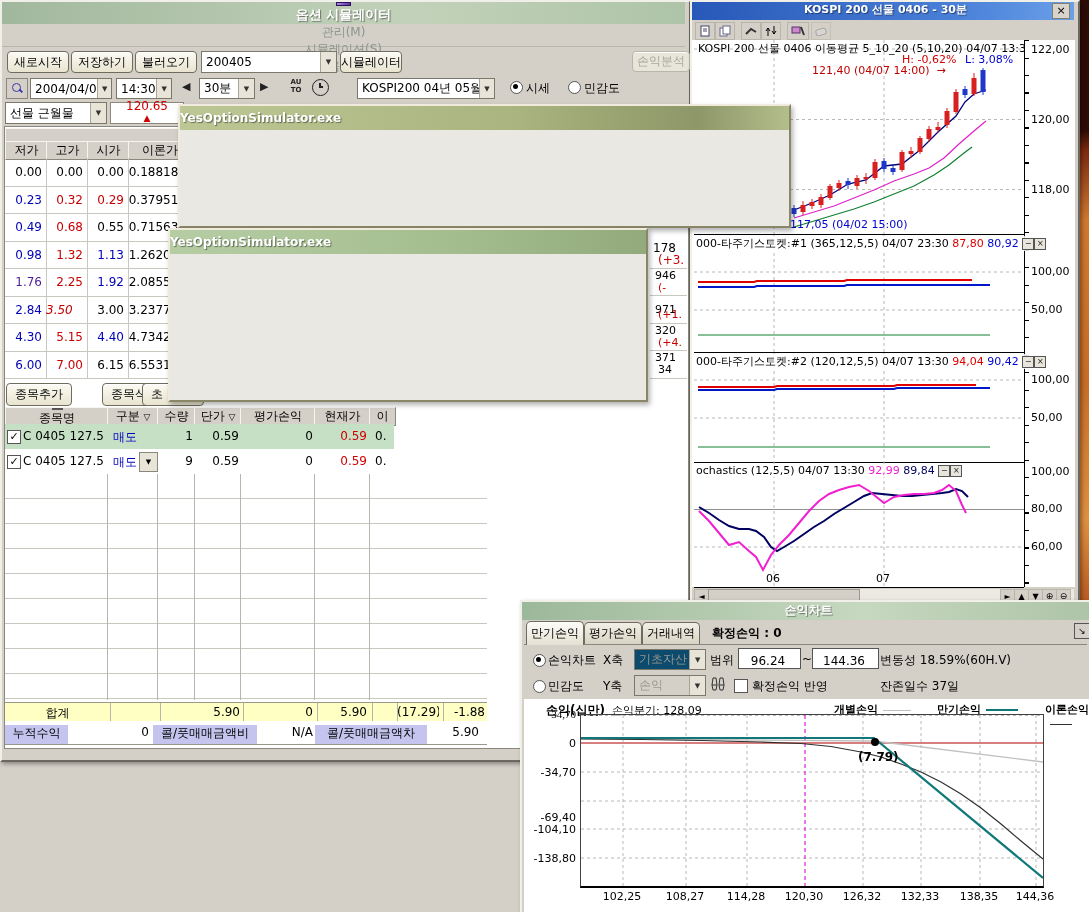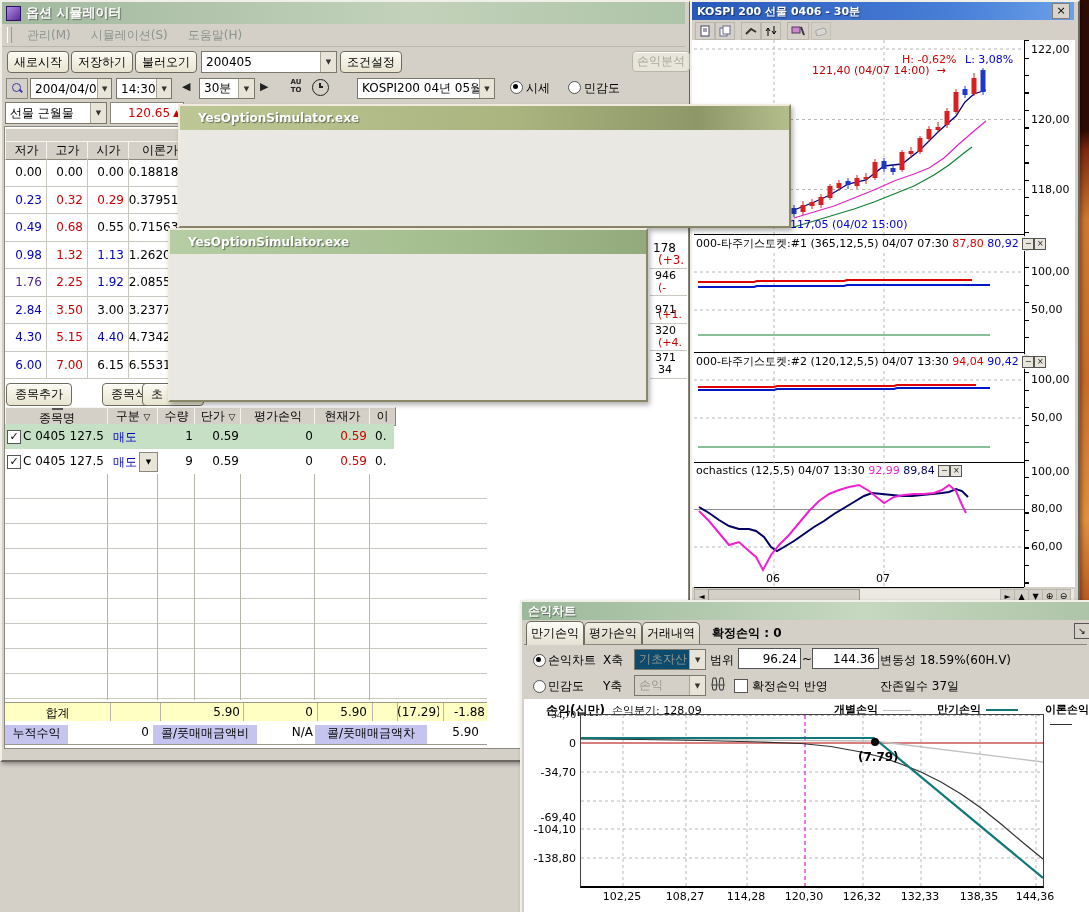--- a/index.html
+++ b/index.html
@@ -1,38 +1,38 @@
 <!DOCTYPE html>
 <html><head>
 <meta charset="utf-8">
 <style>
   html,body{margin:0;padding:0;}
   body{width:1089px;height:912px;position:relative;overflow:hidden;
        font-family:"DejaVu Sans","Liberation Sans",sans-serif;font-size:12px;
        background:#d4d0c8;}
-  .abs{position:absolute;}
+  .abs{position:absolute;flex-direction:column;}
   .win{position:absolute;background:#d4d0c8;border:2px solid;border-color:#f0efe8 #6c685f #6c685f #f0efe8;box-shadow:2px 2px 4px rgba(0,0,0,.35);}
   
   .btn{position:absolute;display:flex;align-items:center;justify-content:center;
        background:linear-gradient(#fcfbf4,#e8e4d0);border:1px solid #6e6c5e;border-radius:4px;
        font-size:12px;color:#000;box-shadow:inset 0 1px 0 #fff;cursor:default;}
   .btn.dis{color:#a8a89c;border-color:#b8b6a8;background:#e8e6da;}
   .combo{position:absolute;background:#fff;border:1px solid #7a786a;display:flex;align-items:center;font-size:12px;}
   .combo .ca{margin-left:auto;width:15px;align-self:stretch;background:#e8e4d8;border-left:1px solid #a8a698;display:flex;align-items:center;justify-content:center;font-size:7px;color:#333;}
   .combo .ct{padding:0 4px;white-space:nowrap;overflow:hidden;}
   .radio{position:absolute;width:11px;height:11px;border-radius:50%;background:#fff;border:1px solid #555;}
   .radio.on::after{content:"";position:absolute;left:2px;top:2px;width:5px;height:5px;border-radius:50%;background:#000;}
   .chk{position:absolute;width:12px;height:12px;background:#fff;border:1px solid #555;font-size:11px;line-height:11px;text-align:center;font-weight:bold;}
   .cell{position:absolute;overflow:hidden;white-space:nowrap;font-size:12px;}
   .rt{text-align:right;} .cn{text-align:center;}
   .hdrcell{position:absolute;background:#d4d0c8;border:1px solid;border-color:#f5f4ee #8a887c #8a887c #f5f4ee;font-size:12px;display:flex;align-items:center;justify-content:center;overflow:hidden;white-space:nowrap;}
   .vline{position:absolute;width:1px;background:#b8b6aa;}
   .titletxt{color:#fff;font-weight:bold;font-size:13px;text-shadow:1px 1px 1px rgba(0,0,0,.45);white-space:nowrap;}
   .popup{position:absolute;border:2px solid;border-color:#efeadb #8a8668 #8a8668 #efeadb;background:#e9e8e3;box-shadow:2px 3px 5px rgba(0,0,0,.3);}
-  .popup .pt{height:24px;background:linear-gradient(90deg,#bcc795,#a9b47f 55%,#8d9768 85%,#b4bd8c);display:flex;align-items:center;padding-left:18px;}
+  .popup .pt{height:24px;background:linear-gradient(90deg,#bcc795,#a9b47f 55%,#8d9768 85%,#b4bd8c);display:flex;align-items:center;padding-left:0;}
   .chartbox{position:absolute;}
   .chartbox svg{display:block;}
   .paneldiv{position:absolute;height:1px;background:#000;}
   .axlbl{position:absolute;font-size:11px;color:#000;white-space:nowrap;}
   .shdr{position:absolute;font-size:11px;white-space:nowrap;background:rgba(255,255,255,.85);}
   .sbtn{display:inline-block;width:10px;height:10px;border:1px solid #555;background:#e8e6dc;font-size:8px;line-height:9px;text-align:center;vertical-align:middle;color:#222;}
   .tab{position:absolute;height:21px;display:flex;align-items:center;justify-content:center;font-size:12px;
        border:1px solid #6e6c5e;border-bottom:none;border-radius:5px 5px 0 0;background:linear-gradient(#f2f0e6,#d8d4c4);}
   .tab.on{background:linear-gradient(#fdfdf8,#e4e0d2);height:23px;z-index:3;}
   .icobtn{position:absolute;display:flex;align-items:center;justify-content:center;background:#d4d0c8;border:1px solid #b8b6aa;}
@@ -69,21 +69,21 @@
       <span>저장하기</span>
     </div>
   <div class="btn" style="left:133px;top:49px;width:60px;height:20px;">
       <span>불러오기</span>
     </div>
   <div class="combo" style="left:199px;top:49px;width:134px;height:20px;">
     <span class="ct">200405</span>
       <span class="ca">▼</span>
   </div>
   <div class="btn" style="left:338px;top:49px;width:60px;height:20px;">
-      <span>조건설정</span>
+      <span>시뮬레이터</span>
     </div>
   <div class="btn dis" style="left:630px;top:49px;width:56px;height:19px;">
       <span>손익분석</span>
     </div>
 
   <div class="icobtn" style="left:4px;top:76px;width:20px;height:19px;border-color:#8a887c;">
     <span style="position:relative;width:11px;height:11px;display:block;">
       <span style="position:absolute;left:0;top:0;width:7px;height:7px;border:1.5px solid #3838b0;border-radius:50%;"></span>
       <span style="position:absolute;left:7px;top:7px;width:4px;height:1.6px;background:#3838b0;transform:rotate(45deg);"></span>
     </span>
@@ -185,21 +185,21 @@
         <span style="position: absolute; left: 41px; top: 0px; width: 1px; height: 27.5px; background: rgb(200, 200, 192);"></span>
         <span style="position: absolute; left: 41px; top: 7px; width: 37px; text-align: right; color: rgb(200, 0, 0); font-size: 12px;">2.25</span>
         <span style="position: absolute; left: 82px; top: 0px; width: 1px; height: 27.5px; background: rgb(200, 200, 192);"></span>
         <span style="position: absolute; left: 82px; top: 7px; width: 37px; text-align: right; color: rgb(0, 0, 184); font-size: 12px;">1.92</span>
         <span style="position: absolute; left: 123px; top: 0px; width: 1px; height: 27.5px; background: rgb(200, 200, 192);"></span>
         <span style="position: absolute; left: 123px; top: 7px; width: 58px; text-align: right; color: rgb(0, 0, 0); font-size: 12px;">2.085513</span>
       </div>
       <div style="position: absolute; left: 0px; top: 137.5px; width: 185px; height: 27.5px; border-bottom: 1px solid rgb(200, 200, 192);">
         <span style="position: absolute; left: 0px; top: 7px; width: 37px; text-align: right; color: rgb(0, 0, 184); font-size: 12px;">2.84</span>
         <span style="position: absolute; left: 41px; top: 0px; width: 1px; height: 27.5px; background: rgb(200, 200, 192);"></span>
-        <span style="position: absolute; left: 41px; top: 7px; width: 37px; text-align: right; color: rgb(200, 0, 0); font-size: 12px;">3.50</span>
+        <span style="position: absolute; left: 41px; top: 7px; width: 37px; text-align: left; color: rgb(200, 0, 0); font-size: 12px; font-style: italic;">3.50</span>
         <span style="position: absolute; left: 82px; top: 0px; width: 1px; height: 27.5px; background: rgb(200, 200, 192);"></span>
         <span style="position: absolute; left: 82px; top: 7px; width: 37px; text-align: right; color: rgb(0, 0, 0); font-size: 12px;">3.00</span>
         <span style="position: absolute; left: 123px; top: 0px; width: 1px; height: 27.5px; background: rgb(200, 200, 192);"></span>
         <span style="position: absolute; left: 123px; top: 7px; width: 58px; text-align: right; color: rgb(0, 0, 0); font-size: 12px;">3.237779</span>
       </div>
       <div style="position: absolute; left: 0px; top: 165px; width: 185px; height: 27.5px; border-bottom: 1px solid rgb(200, 200, 192);">
         <span style="position: absolute; left: 0px; top: 7px; width: 37px; text-align: right; color: rgb(0, 0, 184); font-size: 12px;">4.30</span>
         <span style="position: absolute; left: 41px; top: 0px; width: 1px; height: 27.5px; background: rgb(200, 200, 192);"></span>
         <span style="position: absolute; left: 41px; top: 7px; width: 37px; text-align: right; color: rgb(200, 0, 0); font-size: 12px;">5.15</span>
         <span style="position: absolute; left: 82px; top: 0px; width: 1px; height: 27.5px; background: rgb(200, 200, 192);"></span>
@@ -422,20 +422,21 @@
         <line x1="262" y1="49" x2="262" y2="74" stroke="#d82020" stroke-width="1"></line>
         <rect x="259.5" y="52" width="5" height="20" fill="#d82020"></rect>
         <line x1="271" y1="46" x2="271" y2="58" stroke="#2038c8" stroke-width="1"></line>
         <rect x="268.5" y="49" width="5" height="6" fill="#2038c8"></rect>
         <line x1="280" y1="33" x2="280" y2="56" stroke="#d82020" stroke-width="1"></line>
         <rect x="277.5" y="38" width="5" height="16" fill="#d82020"></rect>
         <line x1="289" y1="28" x2="289" y2="55" stroke="#2038c8" stroke-width="1"></line>
         <rect x="286.5" y="30" width="5" height="22" fill="#2038c8"></rect>
       </svg>
     </div>
+  <span class="axlbl" style="left:6px;top:39px;">KOSPI 200 선물 0406 이동평균 5_10_20 (5,10,20) 04/07 13:3</span>
   <span class="axlbl" style="left:210px;top:51px;color:#d00000;">H: -0,62%</span>
   <span class="axlbl" style="left:273px;top:51px;color:#0000d0;">L: 3,08%</span>
   <span class="axlbl" style="left:120px;top:62px;color:#c00000;"><span>121,40 (04/07 14:00)</span>&nbsp;&nbsp;<span>→</span></span>
   <span class="axlbl" style="left:98px;top:216px;color:#0000d0;">117,05 (04/02 15:00)</span>
 
   <div class="abs" style="left:332px;top:38px;width:50px;height:547px;background:#fff;border-left:1.5px solid #000;">
     <span class="axlbl tick" style="left:6px;top:3px;">122,00</span>
     <span class="axlbl tick" style="left:6px;top:73px;">120,00</span>
     <span class="axlbl tick" style="left:6px;top:143px;">118,00</span>
     <span class="axlbl tick" style="left:6px;top:225px;">100,00</span>
@@ -458,21 +459,21 @@
         <line x1="80" y1="0" x2="80" y2="118" stroke="#b8b8b8" stroke-width="1" stroke-dasharray="3,3"></line>
         <line x1="190" y1="0" x2="190" y2="118" stroke="#b8b8b8" stroke-width="1" stroke-dasharray="3,3"></line>
         <line x1="0" y1="37" x2="330" y2="37" stroke="#b8b8b8" stroke-width="1" stroke-dasharray="3,3"></line>
         <line x1="0" y1="75" x2="330" y2="75" stroke="#b8b8b8" stroke-width="1" stroke-dasharray="3,3"></line>
         <polyline points="4,100 296,100" fill="none" stroke="#108030" stroke-width="1"></polyline>
         <polyline points="4,52 60,52 63,51 150,51 153,50 296,50" fill="none" stroke="#0018c8" stroke-width="2"></polyline>
         <polyline points="4,47 60,47 63,46 150,46 153,45 278,45" fill="none" stroke="#e00000" stroke-width="2"></polyline>
       </svg>
     </div>
   <div class="shdr" style="left:4px;top:234px;">
-    <span>000-타주기스토켓:#1 (365,12,5,5) 04/07 07:30</span> <span style="color:#e00000;">87,80</span> <span style="color:#0000d0;">80,92</span>
+    <span>000-타주기스토켓:#1 (365,12,5,5) 04/07 23:30</span> <span style="color:#e00000;">87,80</span> <span style="color:#0000d0;">80,92</span>
     <span class="sbtn"><span>−</span></span><span class="sbtn"><span>×</span></span>
   </div>
   <div class="chartbox" style="left:2px;top:351px;">
       <svg width="330" height="110">
         <line x1="80" y1="0" x2="80" y2="110" stroke="#b8b8b8" stroke-width="1" stroke-dasharray="3,3"></line>
         <line x1="190" y1="0" x2="190" y2="110" stroke="#b8b8b8" stroke-width="1" stroke-dasharray="3,3"></line>
         <line x1="0" y1="27" x2="330" y2="27" stroke="#b8b8b8" stroke-width="1" stroke-dasharray="3,3"></line>
         <line x1="0" y1="65" x2="330" y2="65" stroke="#b8b8b8" stroke-width="1" stroke-dasharray="3,3"></line>
         <polyline points="4,94 296,94" fill="none" stroke="#108030" stroke-width="1"></polyline>
         <polyline points="4,37 80,37 83,36 200,36 203,35 296,35" fill="none" stroke="#0018c8" stroke-width="2"></polyline>

